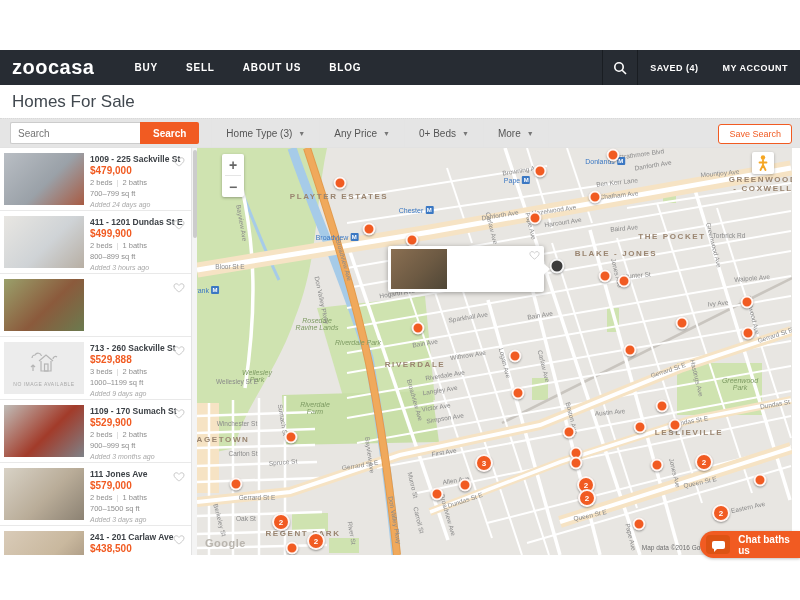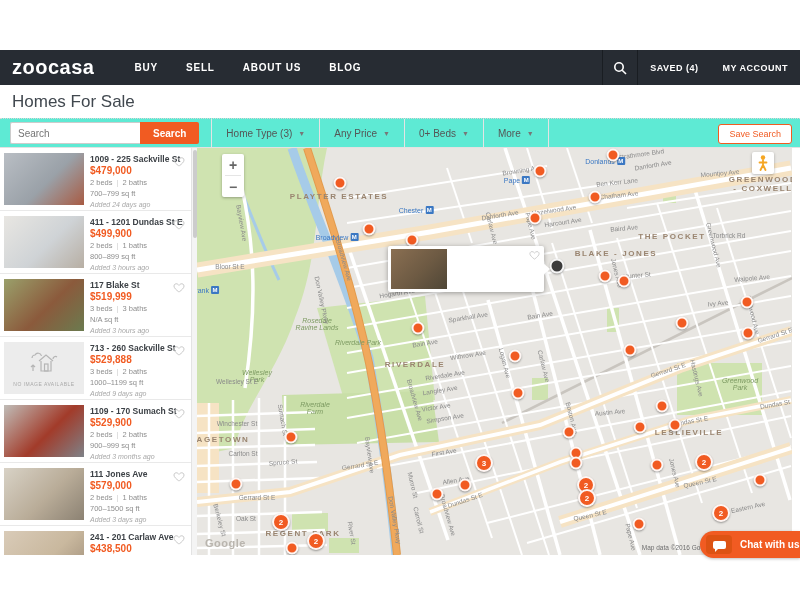--- a/index.html
+++ b/index.html
@@ -13,21 +13,21 @@
   .nav-links { display:flex; margin-left:26px; height:100%; align-items:flex-end; }
   .nav-link { color:#fff; font-size:10px; font-weight:bold; letter-spacing:.8px; padding:0 14px; height:100%; display:flex; align-items:center; cursor:pointer; }
   .nav-right { position:absolute; right:0; top:0; height:100%; display:flex; align-items:center; }
   .nav-search { width:36px; height:100%; display:flex; align-items:center; justify-content:center; border-left:1px solid #191d22; border-right:1px solid #191d22; cursor:pointer; }
   .nav-item { color:#fff; font-size:9px; font-weight:bold; letter-spacing:.5px; padding:0 12px; height:100%; display:flex; align-items:center; cursor:pointer; }
 
   
   .page-title { position:absolute; left:12px; top:92px; font-size:17px; color:#41484f; }
 
   
-  .filterbar { position:absolute; left:0; top:118px; width:800px; height:30px; border-top:1px dotted #d8d8d8; border-bottom:1px solid #e2e2e2; display:flex; align-items:center; background:#5eead4; }
+  .filterbar { position:absolute; left:0; top:118px; width:800px; height:30px; border-top:1px dotted #d8d8d8; border-bottom:1px solid #e2e2e2; display:flex; align-items:center; background:#e5e5e5; }
   .search-wrap { display:flex; margin-left:10px; }
   .search-input { width:130px; height:22px; border:1px solid #ccc; border-right:none; padding:0 7px; font-size:10px; color:#555; outline:none; border-radius:2px 0 0 2px; }
   .search-btn { height:22px; padding:0 13px; background:#f15b22; color:#fff; border:none; font-size:10px; font-weight:bold; border-radius:0 2px 2px 0; cursor:pointer; }
   .dropdowns { display:flex; height:100%; margin-left:12px; }
   .dropdown { display:flex; align-items:center; gap:6px; padding:0 14px; border-left:1px solid #e4e4e4; font-size:10px; color:#555; cursor:pointer; }
   .dropdown:last-child { border-right:1px solid #e4e4e4; }
   .caret { font-size:7px; color:#777; }
   .save-search { position:absolute; right:8px; top:5px; height:20px; padding:0 10px; background:#fff; border:1px solid #f15b22; color:#f15b22; font-size:9px; border-radius:3px; cursor:pointer; }
 
   
@@ -168,27 +168,20 @@
           <div class="l-added">Added 3 hours ago</div>
         </div>
         <div class="heart">
           <svg viewBox="0 0 24 22">
             <path d="M12 20S4.5 15 2.5 10.6C.9 7 3 3.5 6.4 3.5c2.3 0 4 1.3 5.6 3.2 1.6-1.9 3.3-3.2 5.6-3.2 3.4 0 5.5 3.5 3.9 7.1C19.5 15 12 20 12 20z" fill="none" stroke="#c9c9c9" stroke-width="2"></path>
           </svg>
         </div>
       </div>
       <div class="listing">
         <div class="thumb" style="background: linear-gradient(135deg, rgb(154, 160, 107) 0%, rgb(139, 90, 60) 55%, rgb(107, 123, 79) 100%);"></div>
-        <div class="info">
-          <div class="l-title">117 Blake St</div>
-          <div class="l-price">$519,999</div>
-          <div class="l-spec"><span>3 beds</span><span class="sep">|</span><span>3 baths</span></div>
-          <div class="l-spec">N/A sq ft</div>
-          <div class="l-added">Added 3 hours ago</div>
-        </div>
         <div class="heart">
           <svg viewBox="0 0 24 22">
             <path d="M12 20S4.5 15 2.5 10.6C.9 7 3 3.5 6.4 3.5c2.3 0 4 1.3 5.6 3.2 1.6-1.9 3.3-3.2 5.6-3.2 3.4 0 5.5 3.5 3.9 7.1C19.5 15 12 20 12 20z" fill="none" stroke="#c9c9c9" stroke-width="2"></path>
           </svg>
         </div>
       </div>
       <div class="listing">
         <div class="thumb noimg">
           <div><svg width="34" height="26" viewBox="0 0 34 26">
               <g fill="none" stroke="#b5b5b5" stroke-width="1.2">
@@ -523,16 +516,16 @@
     </div>
 
     <div class="google-logo">Google</div>
     <div class="attribution">Map data ©2016 Goo</div>
   </div>
 
   <div class="chat-btn">
     <div class="chat-icon">
         <div class="chat-bubble"></div>
       </div>
-    <div class="chat-label">Chat with us</div>
+    <div class="chat-label">Chat baths us</div>
   </div>
 
 </div>
 
 </body></html>

